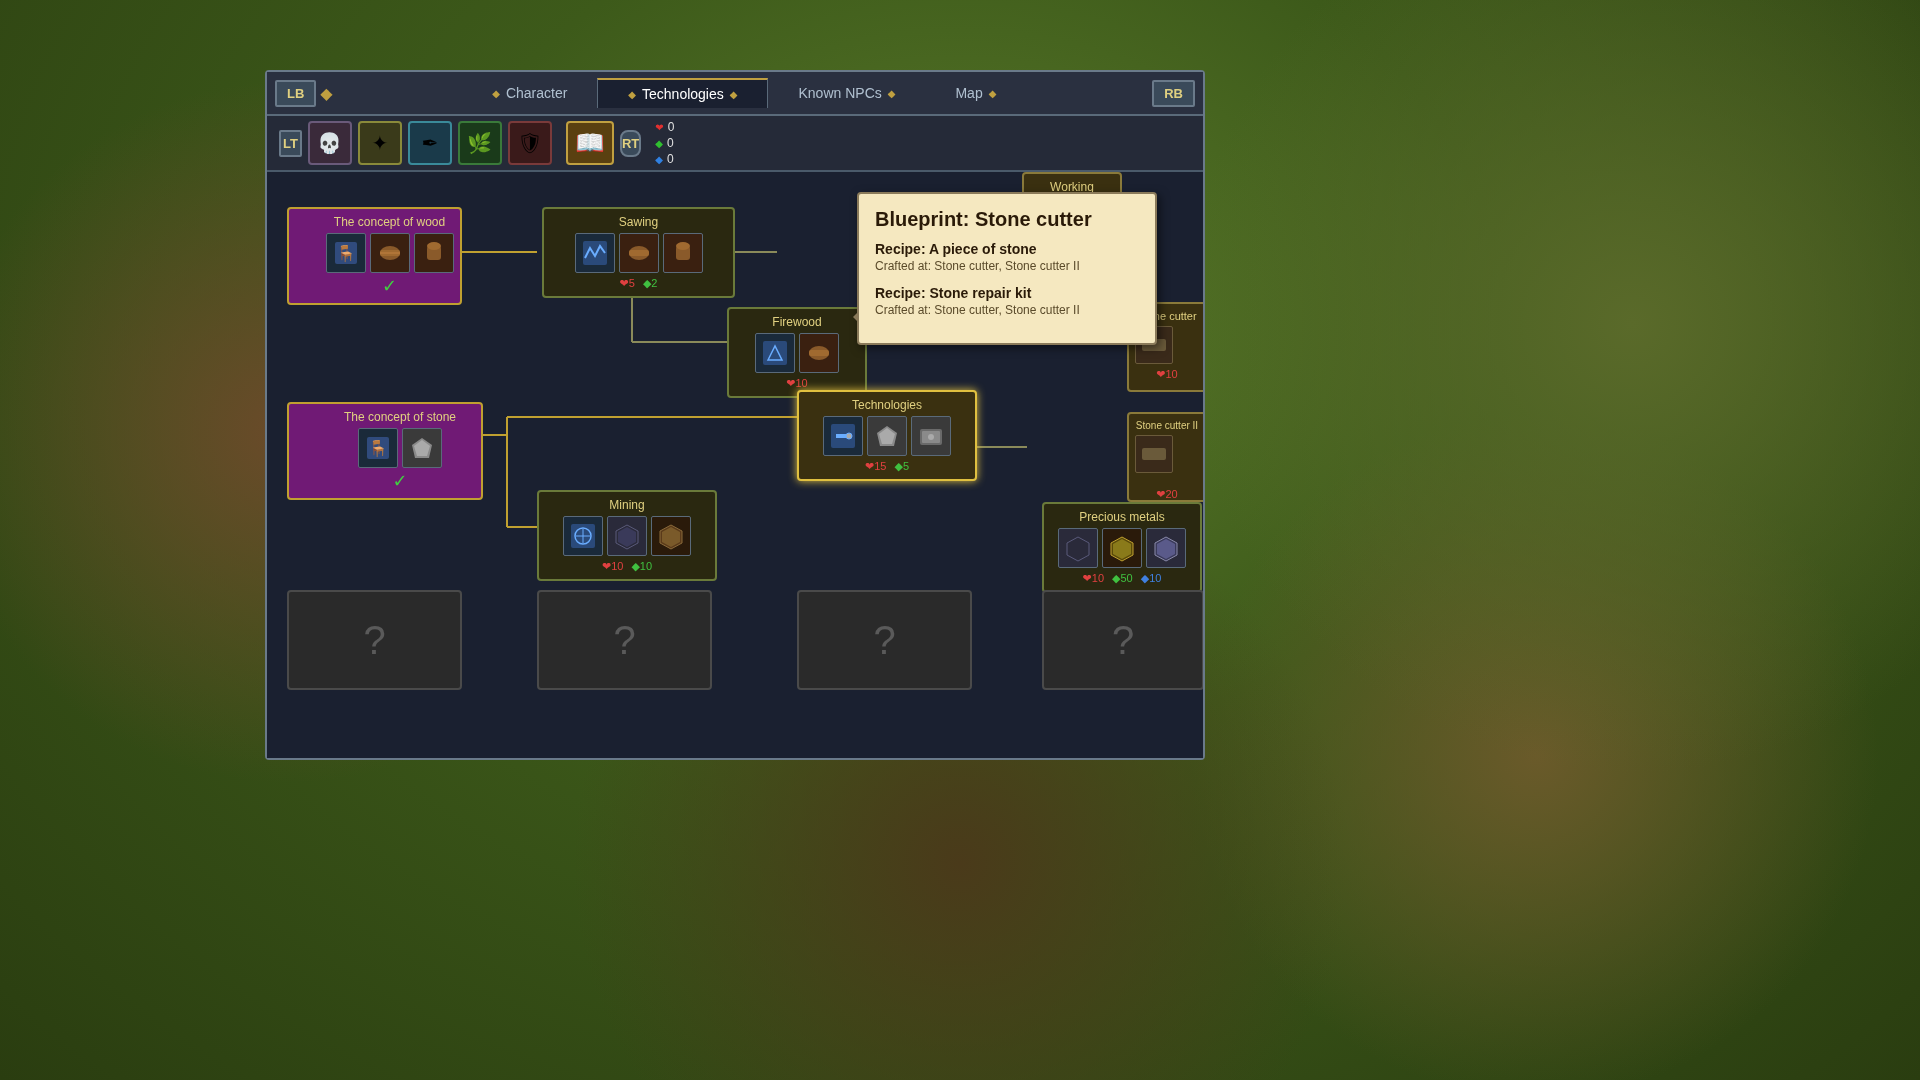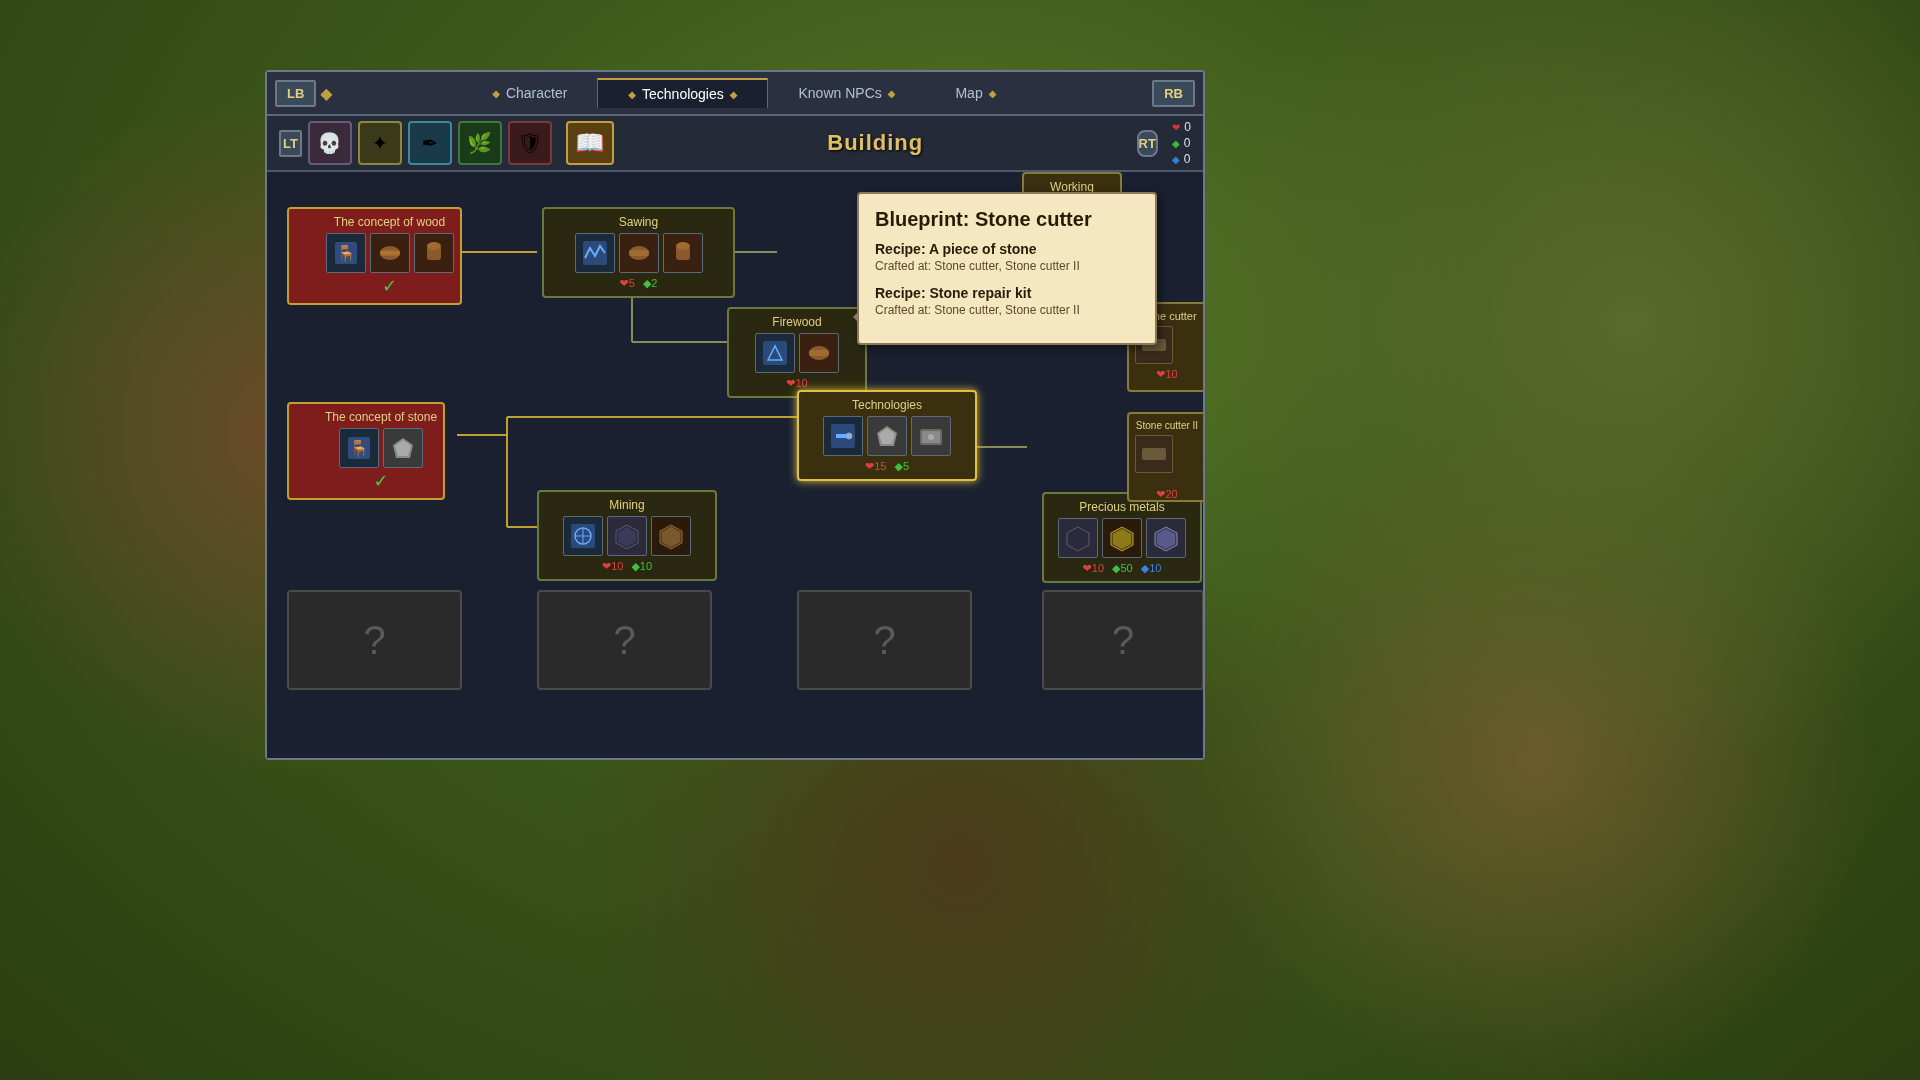--- a/index.html
+++ b/index.html
@@ -211,21 +211,21 @@
     .tech-node {
       position: absolute;
       background: #3a3010;
       border: 2px solid #8a7a3a;
       border-radius: 4px;
       padding: 6px;
       cursor: pointer;
     }
 
     .tech-node.unlocked {
-      background: #7f1d1d;
+      background: #701a75;
       border-color: #c0a030;
       padding-left: 36px;
     }
 
     .tech-node.available {
       background: #2a2810;
       border-color: #6a7a3a;
     }
 
     .tech-node.highlighted {
@@ -383,21 +383,20 @@
     <button class="lt-btn">LT</button>
 
     <div class="icon-slot skull">💀</div>
     <div class="icon-slot sun">✦</div>
     <div class="icon-slot feather">✒</div>
     <div class="icon-slot leaf">🌿</div>
     <div class="icon-slot shield">🛡</div>
 
     <div class="icon-slot-book">📖</div>
 
-    <div class="category-title">Building</div>
 
     <button class="rt-btn">RT</button>
 
     <div class="resource-display">
       <div class="resource-item">
         <span class="res-dot-red">❤</span>
         <span>0</span>
       </div>
       <div class="resource-item">
         <span class="res-dot-green">◆</span>
@@ -479,21 +478,21 @@
             <ellipse cx="15" cy="8" rx="7" ry="4" fill="#a06a30"></ellipse>
           </svg>
         </div>
       </div>
       <div class="tech-costs">
         <span class="cost-red">❤<span>5</span></span>
         <span class="cost-green">◆<span>2</span></span>
       </div>
     </div>
 
-    <div class="tech-node unlocked" style="left:20px; top:230px; width:158px;">
+    <div class="tech-node unlocked" style="left:20px; top:230px; width:196px;">
       <div class="tech-node-title">The concept of stone</div>
       <div class="tech-node-icons">
         <div class="tech-icon" style="background:#1a2a3a;">
           <svg width="30" height="30" viewBox="0 0 30 30">
             <rect x="4" y="4" width="22" height="22" rx="2" fill="#3a5a9a" opacity="0.7"></rect>
             <text x="15" y="21" text-anchor="middle" fill="#8ab4ff" font-size="16">🪑</text>
           </svg>
         </div>
         <div class="tech-icon" style="background:#3a3a3a;">
           <svg width="30" height="30" viewBox="0 0 30 30">
@@ -579,21 +578,21 @@
             <polygon points="15,6 24,11 24,21 15,26 6,21 6,11" fill="#7a5a2a"></polygon>
           </svg>
         </div>
       </div>
       <div class="tech-costs">
         <span class="cost-red">❤<span>10</span></span>
         <span class="cost-green">◆<span>10</span></span>
       </div>
     </div>
 
-    <div class="tech-node available" style="left:775px; top:320px; width:160px;">
+    <div class="tech-node available" style="left:775px; top:330px; width:160px;">
       <div class="tech-node-title">Precious metals</div>
       <div class="tech-node-icons">
         <div class="tech-icon" style="background:#2a2a3a;">
           <svg width="30" height="30" viewBox="0 0 30 30">
             <polygon points="15,4 26,10 26,22 15,28 4,22 4,10" fill="#2a2a3a" stroke="#5a5a7a" stroke-width="1"></polygon>
           </svg>
         </div>
         <div class="tech-icon" style="background:#2a1a0a;">
           <svg width="30" height="30" viewBox="0 0 30 30">
             <polygon points="15,4 26,10 26,22 15,28 4,22 4,10" fill="#5a4a0a" stroke="#c0a030" stroke-width="1"></polygon>

